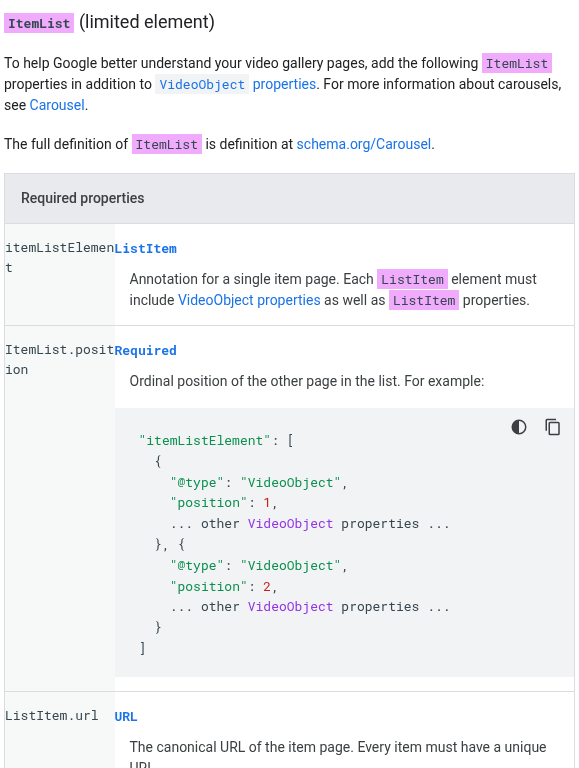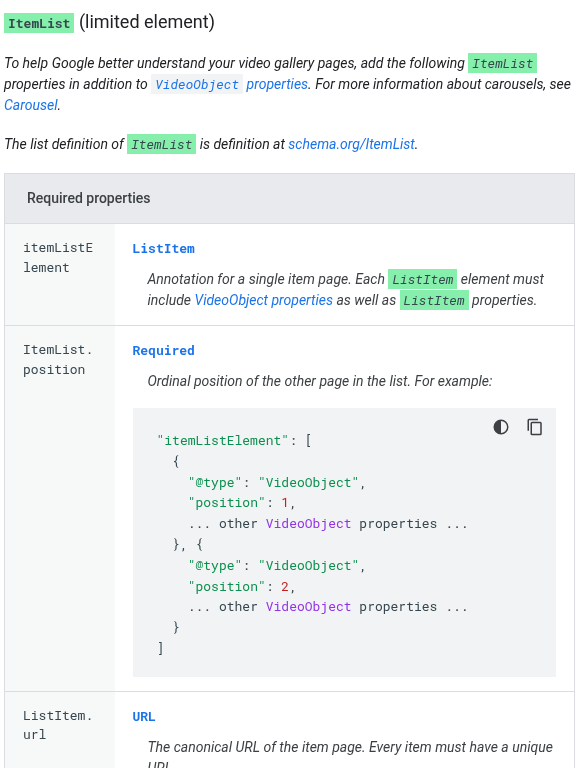--- a/index.html
+++ b/index.html
@@ -13,48 +13,48 @@
     line-height: 1.5;
   }
   h3 {
     margin: 0 0 18px 0;
     font-size: 18px;
     font-weight: 400;
   }
   h3 code {
     font-weight: 700;
   }
-  p { margin: 0 0 18px 0; font-style: italic; }
+  p { margin: 0 0 18px 0; }
   code {
     font-family: "Roboto Mono", Menlo, Consolas, monospace;
-    background: #86efac;
+    background: #f0abfc;
     padding: 1px 4px;
     font-size: 13px;
     color: #37474f;
   }
   a { color: #1a73e8; text-decoration: none; }
   a code { color: #1a73e8; background: #f1f3f4; }
   table {
     width: 100%;
     border-collapse: collapse;
     border: 1px solid #dadce0;
     margin-top: 8px;
   }
   th {
     background: #e8eaed;
     text-align: left;
-    padding: 14px 22px;
+    padding: 14px 16px;
     font-weight: 500;
     font-size: 14px;
     color: #3c4043;
     border-bottom: 1px solid #dadce0;
   }
   td {
     vertical-align: top;
-    padding: 14px 18px;
+    padding: 14px 0;
     border-top: 1px solid #dadce0;
     font-size: 14px;
     color: #3c4043;
   }
   td.prop {
     width: 110px;
     font-family: "Roboto Mono", Menlo, Consolas, monospace;
     font-size: 13px;
     color: #37474f;
     background: #f7f8f8;
@@ -106,21 +106,21 @@
 
 <h3>
   <code>ItemList</code><span> (limited element)</span>
 </h3>
 
 <p>
   <span>To help Google better understand your video gallery pages, add the following </span><code>ItemList</code><span> properties in addition to </span><a href="#"><code>VideoObject</code><span> properties</span></a><span>. For more information about carousels, see </span><a href="#">Carousel</a><span>.</span>
 </p>
 
 <p>
-  <span>The list definition of </span><code>ItemList</code><span> is definition at </span><a href="#">schema.org/ItemList</a><span>.</span>
+  <span>The full definition of </span><code>ItemList</code><span> is definition at </span><a href="#">schema.org/Carousel</a><span>.</span>
 </p>
 
 <table>
   <thead>
     <tr>
       <th colspan="2">Required properties</th>
     </tr>
   </thead>
   <tbody>
     <tr>

